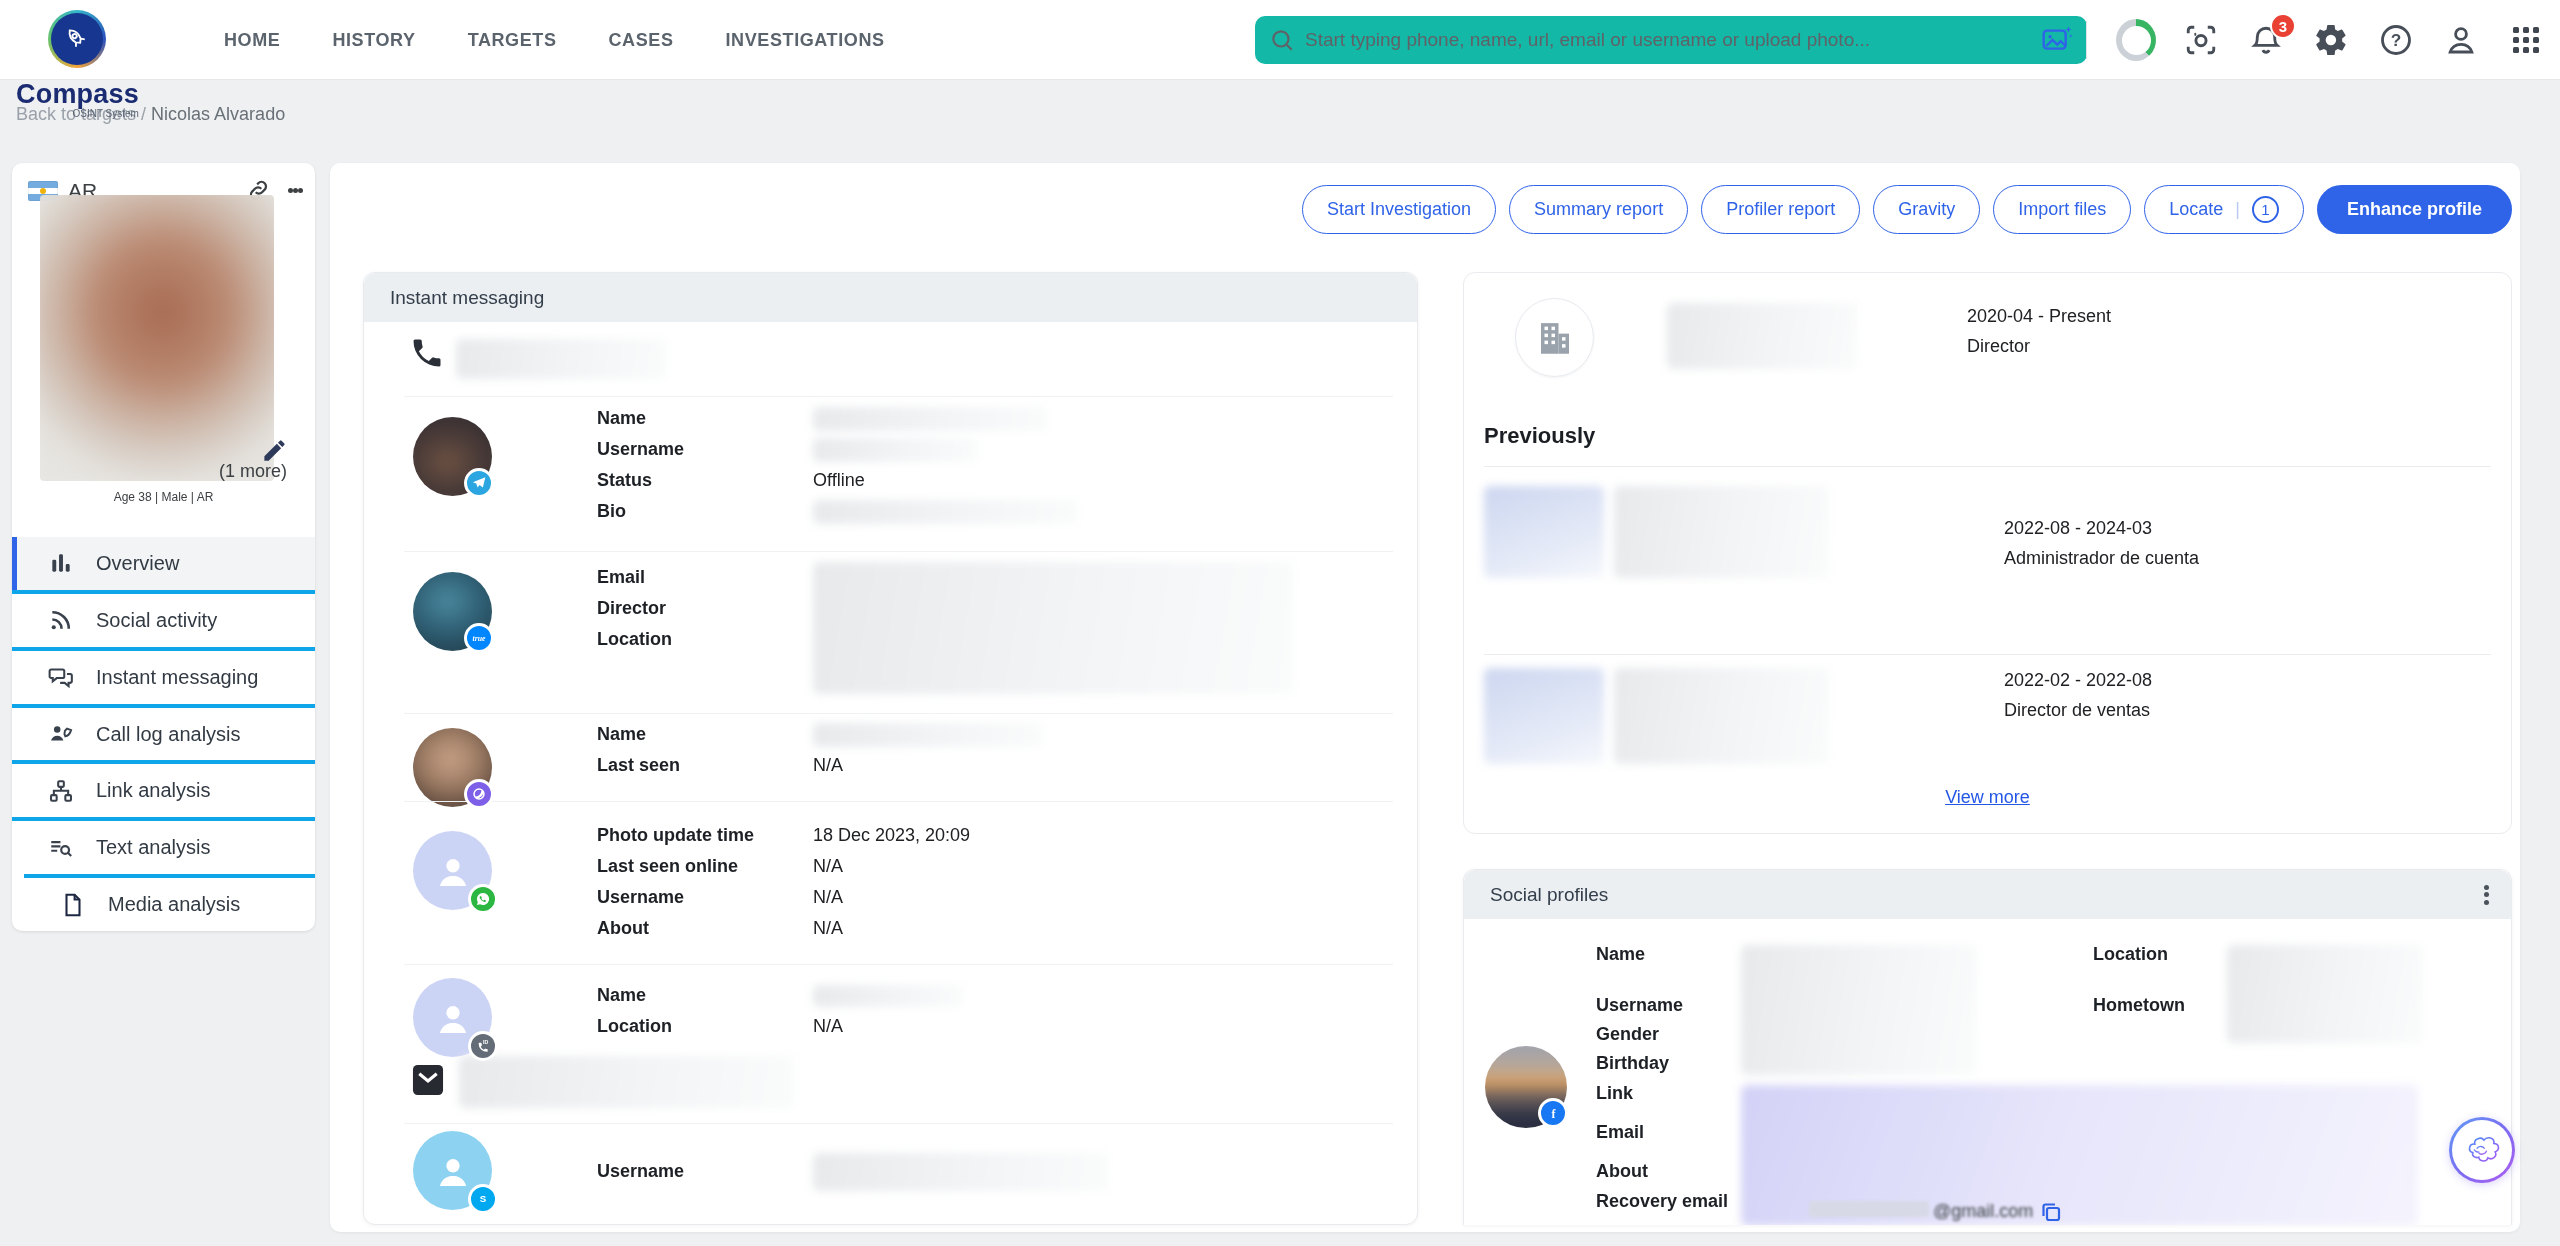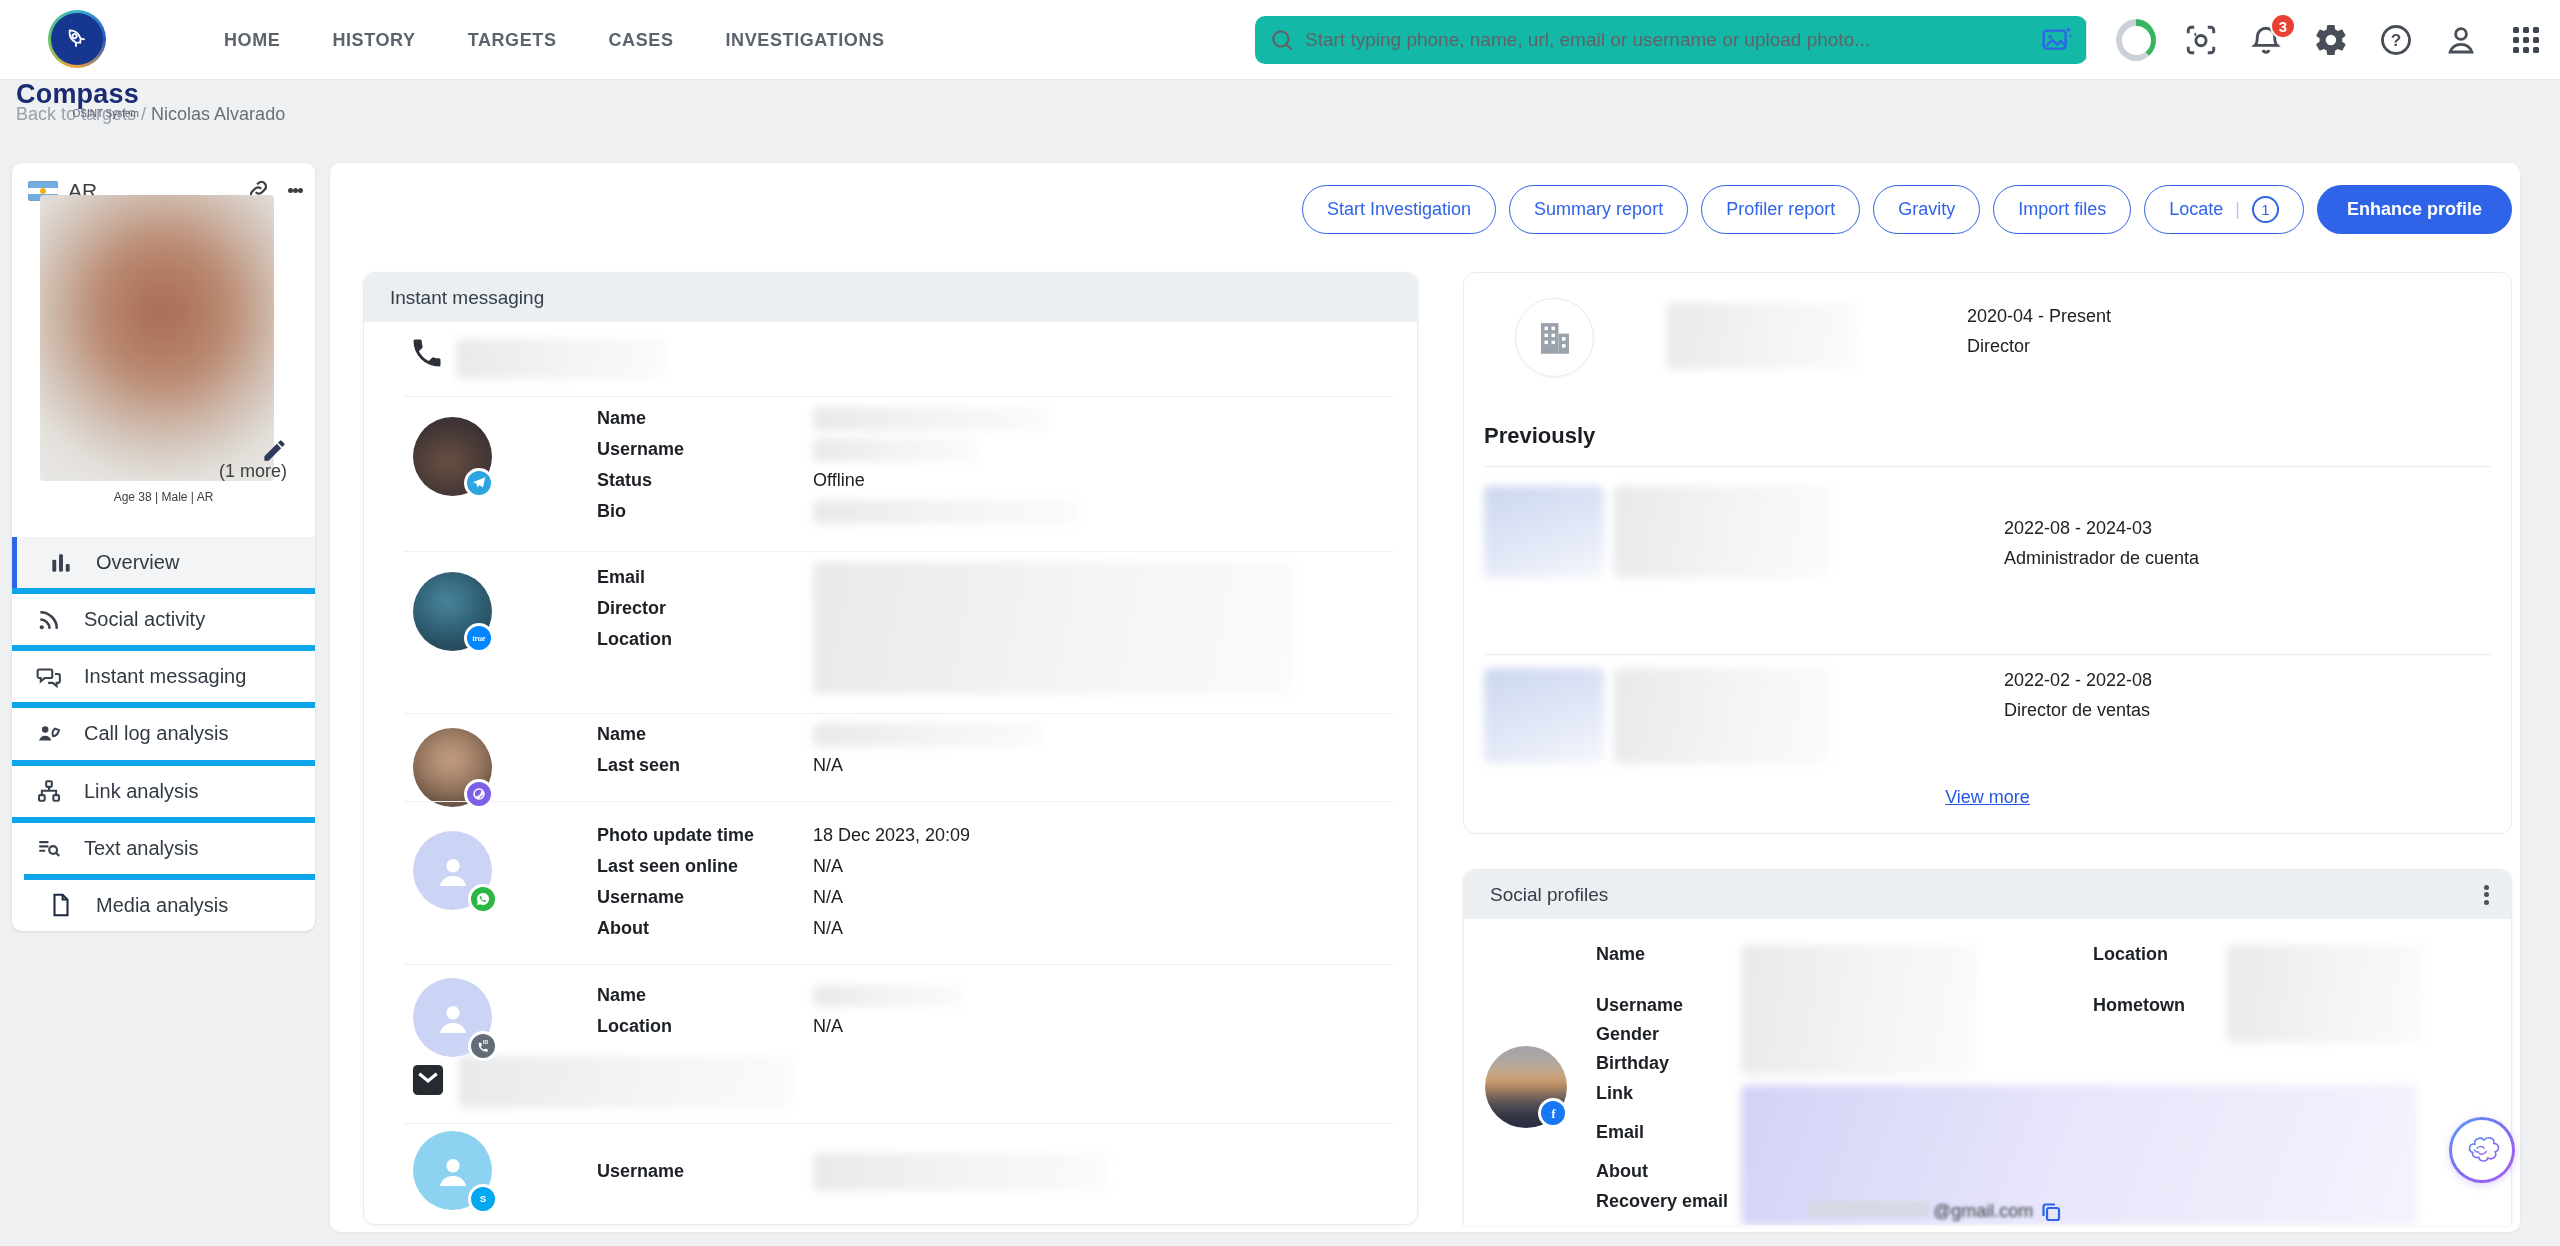--- a/index.html
+++ b/index.html
@@ -38,21 +38,21 @@
   .flag-ar::after { content:""; position:absolute; left:12px; top:7px; width:6px; height:6px; border-radius:50%; background:#f0b30e; }
   .cc { font-size:21px; color:#3c4043; margin-left:10px; flex:1; }
   .tcard-hd .hic { color:#3c4043; margin-left:16px; cursor:pointer; display:flex; }
   .kebab span { display:block; width:5px; height:5px; border-radius:50%; background:#3c4043; margin:2.5px 0; }
   .photo-wrap { position:absolute; left:28px; top:32px; width:234px; height:286px; overflow:hidden; border-radius:4px; }
   .photo-blur { position:absolute; inset:-20px; background:radial-gradient(62% 55% at 52% 42%, #a86a52 0%, #ba8971 38%, #ccb4a5 62%, #dcd6cf 85%, #e7e5e1 100%); filter:blur(12px); }
   .pencil { position:absolute; left:249px; top:274px; cursor:pointer; }
   .more-photos { position:absolute; right:28px; top:298px; font-size:18px; color:#3c4043; }
   .tsummary { position:absolute; left:0; right:0; top:327px; text-align:center; font-size:12px; color:#3c4043; }
   .tnav { position:absolute; left:0; right:0; top:374px; bottom:0; display:flex; flex-direction:column; }
-  .tnav-item { flex:1; display:flex; align-items:center; gap:22px; padding-left:24px; border-top:6px solid #0ea5e9; cursor:pointer; color:#39414c; }
+  .tnav-item { flex:1; display:flex; align-items:center; gap:22px; padding-left:36px; border-top:4px solid #0ea5e9; cursor:pointer; color:#39414c; }
   .tnav-item:first-child { border-top:none; }
   .tnav-item .lbl { font-size:20px; color:#323a44; }
   .tnav-item.active { background:#f2f4f6; border-left:5px solid #2f63e8; padding-left:31px; }
   .tnav-item:last-child { border-radius:0 0 10px 10px;margin-left:12px; }
 
   
   .main-card { position:absolute; left:330px; top:163px; width:2190px; height:1069px; background:#fff; border-radius:10px; box-shadow:0 1px 3px rgba(0,0,0,.06); }
 
   
   .actions { position:absolute; top:22px; right:8px; display:flex; align-items:center; gap:13px; }

